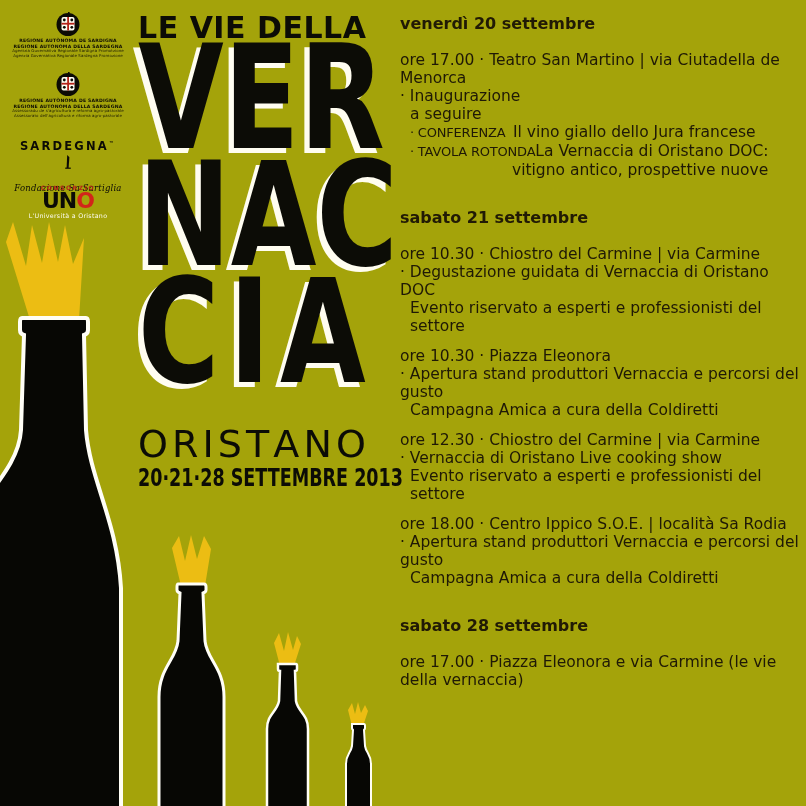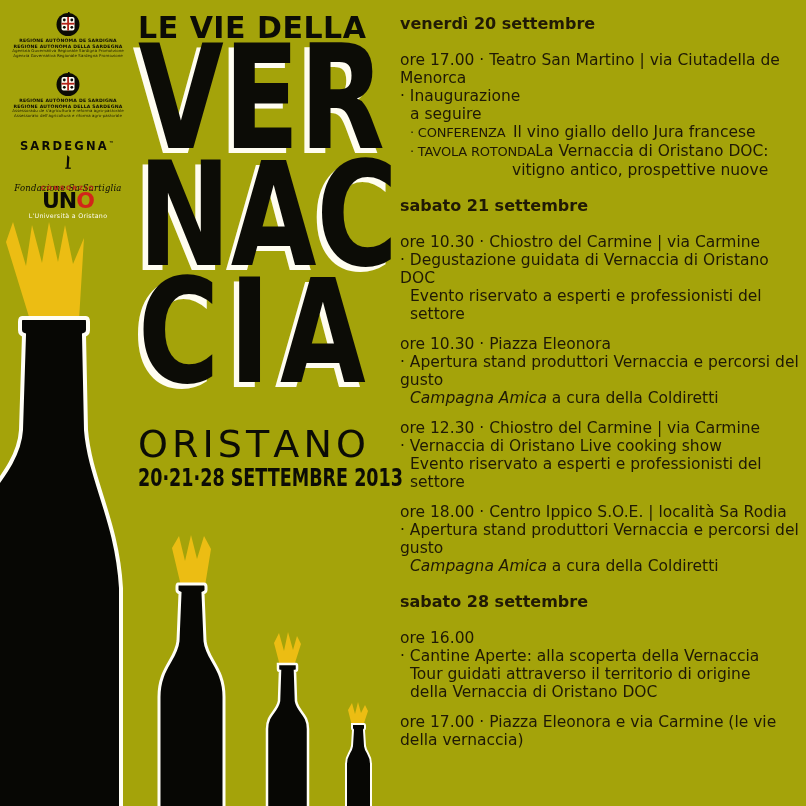--- a/index.html
+++ b/index.html
@@ -35,30 +35,30 @@
   #bigline-1{top:143px;}
   #bigline-2{top:260px;}
   #title-city{position:absolute;top:424px;left:0;width:228px;display:flex;justify-content:space-between;
     font-size:38px;line-height:40px;font-weight:normal;}
   #title-dates{position:absolute;top:463px;left:0;white-space:nowrap;
     font-size:30px;font-weight:bold;transform:scale(0.585,0.82);transform-origin:0 0;}
   
   #bottles{position:absolute;left:0;top:0;z-index:1;}
   
   #program{position:absolute;left:400px;top:13px;width:402px;z-index:2;color:#1f1906;}
-  .day{margin-top:16px;}
+  .day{margin-top:28px;}
   .day:first-child{margin-top:0;}
   .day-header{font-size:16px;font-weight:bold;line-height:22px;margin-bottom:16px;color:#211a05;}
   .event{margin-bottom:12px;}
   .line{font-size:15.5px;line-height:18px;}
   .ind1{padding-left:10px;}
   .ind2{padding-left:112px;}
   .seg-b{font-weight:normal;}
   .seg-r{font-weight:normal;}
-  .seg-i{font-style:italic;}
+  .seg-i{}
   .seg-caps{display:inline-block;min-width:103px;font-size:13px;text-transform:uppercase;letter-spacing:-.2px;}
 </style>
 </head>
 <body>
 
 <div id="poster">
 
   <svg id="bottles" width="806" height="806" viewBox="0 0 806 806">
 
     <polygon fill="#ecbd13" points="30,320 6,242 13,222 26,266 32,225 42,263 49,222 58,262 65,225 73,264 84,238 79,320"></polygon>
@@ -211,24 +211,18 @@
         </div>
         <div class="event">
           <div class="line ind0"><span class="seg-b">ore 18.00 · Centro Ippico S.O.E. </span><span class="seg-r">| località Sa Rodia</span></div>
           <div class="line ind0"><span class="seg-b">· Apertura stand produttori Vernaccia e percorsi del gusto</span></div>
           <div class="line ind1"><span class="seg-i">Campagna Amica </span><span class="seg-r">a cura della </span><span class="seg-b">Coldiretti</span></div>
         </div>
       </div>
       <div class="day">
         <div class="day-header">sabato 28 settembre</div>
         <div class="event">
-          <div class="line ind0"><span class="seg-b">ore 16.00</span></div>
-          <div class="line ind0"><span class="seg-b">· Cantine Aperte: alla scoperta della Vernaccia</span></div>
-          <div class="line ind1"><span class="seg-r">Tour guidati attraverso il territorio di origine</span></div>
-          <div class="line ind1"><span class="seg-r">della Vernaccia di Oristano DOC</span></div>
-        </div>
-        <div class="event">
           <div class="line ind0"><span class="seg-b">ore 17.00 · Piazza Eleonora e via Carmine (le vie della vernaccia)</span></div>
         </div>
       </div>
     </div>
 
 </div>
 
 </body></html>

